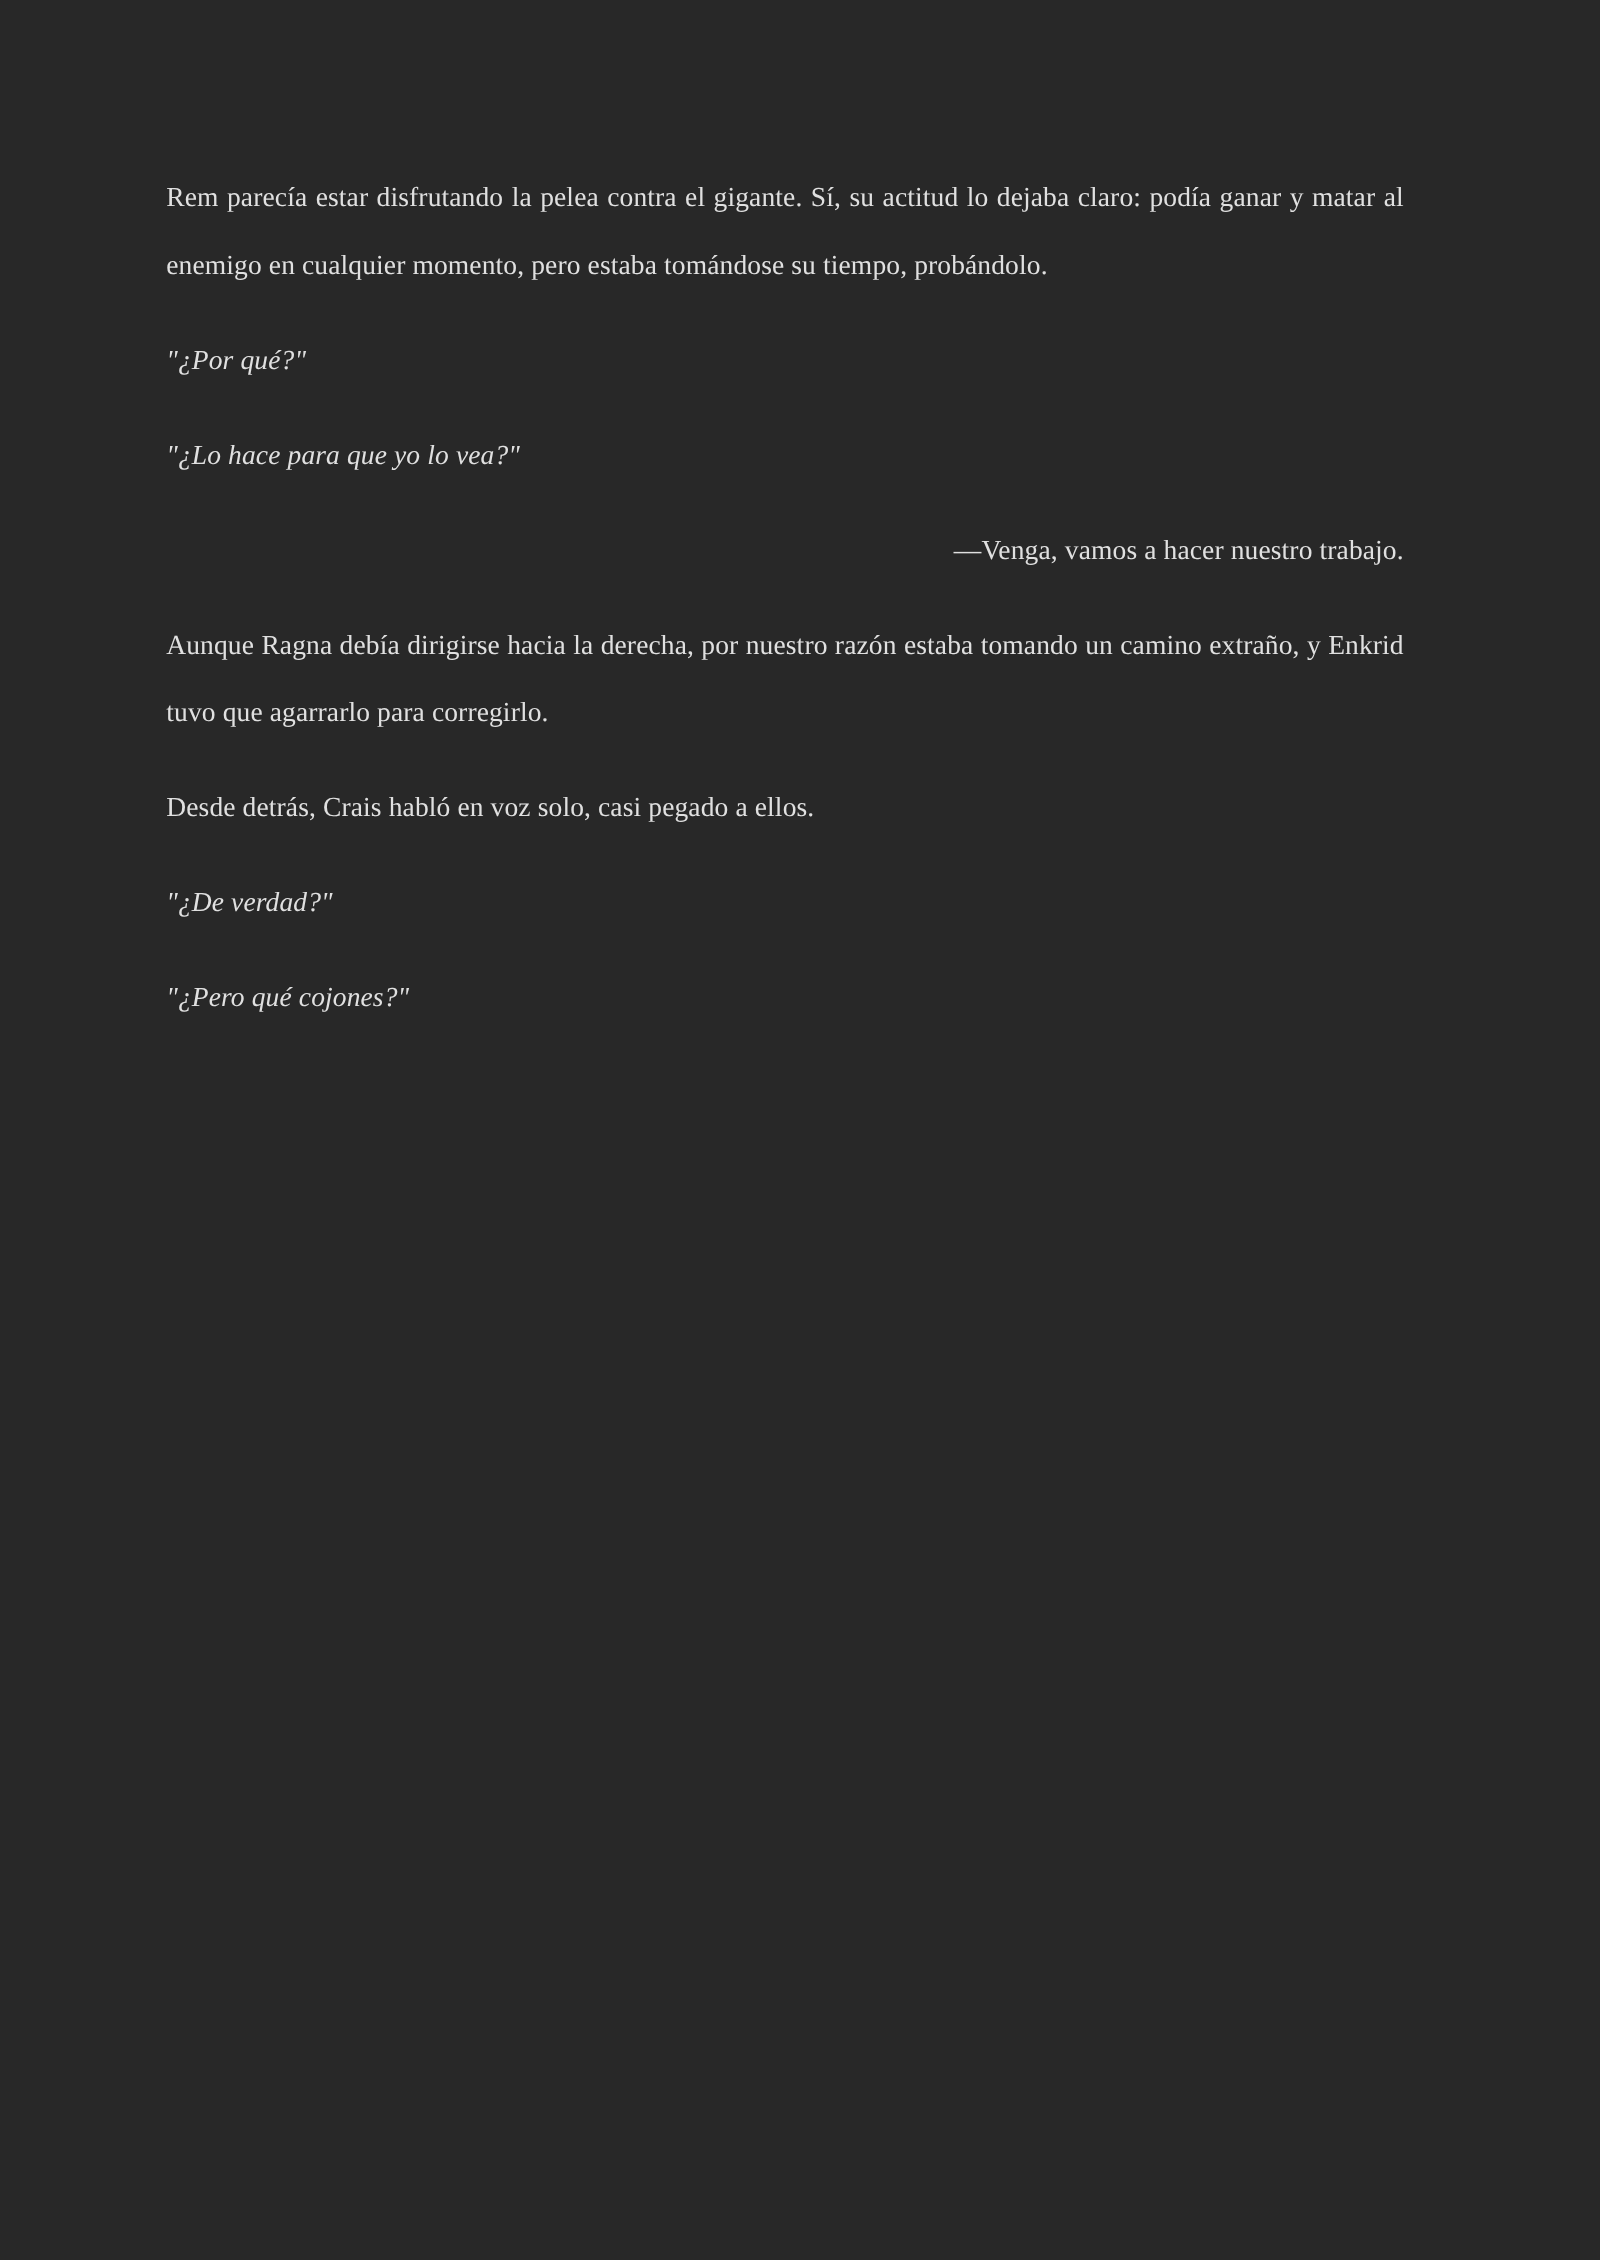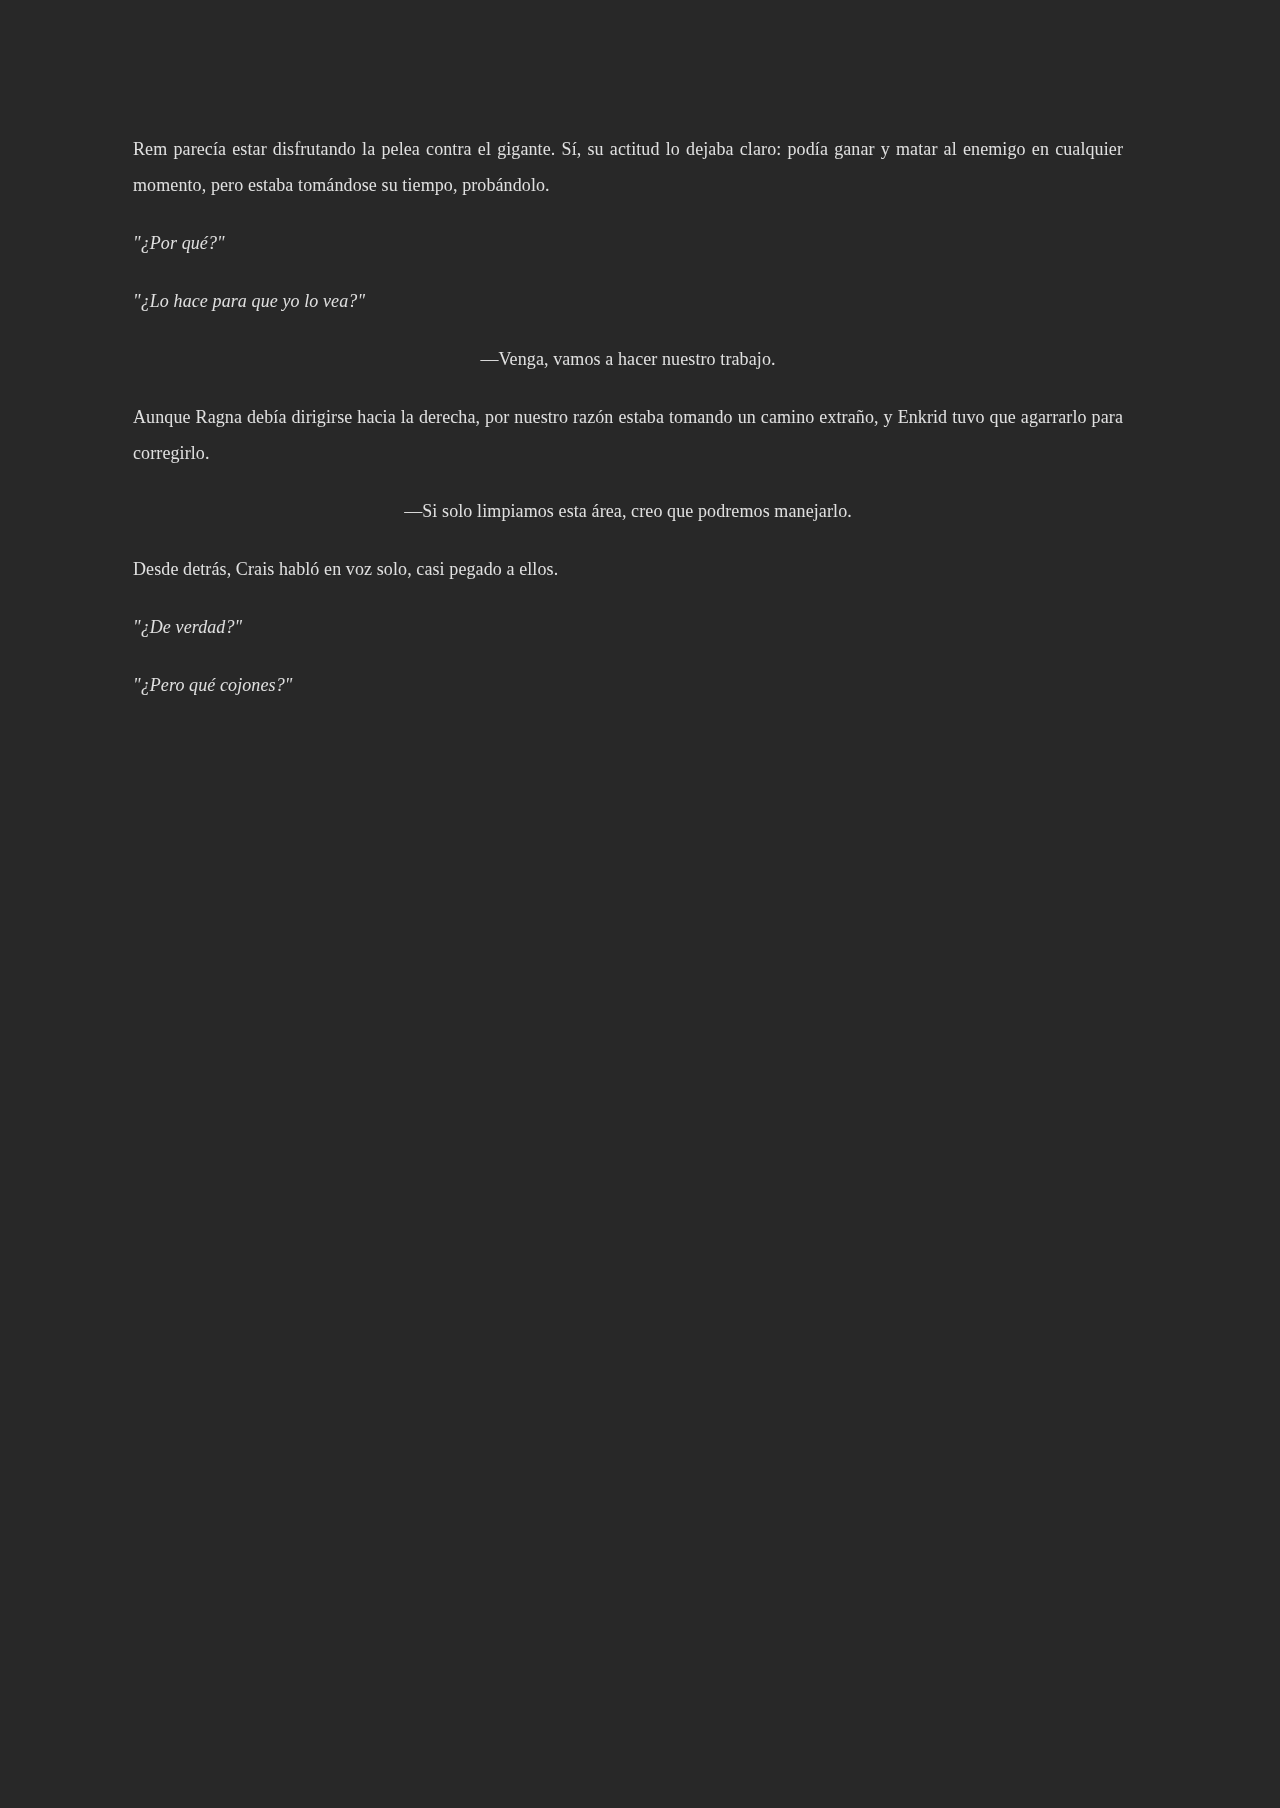--- a/index.html
+++ b/index.html
@@ -16,42 +16,41 @@
     overflow: hidden;
   }
   .reader-page {
     box-sizing: border-box;
     width: 1280px;
     height: 1808px;
     padding: 131px 157px 40px 133px;
   }
   .chapter-text p {
     margin: 0 0 22px 0;
-    font-size: 18px;
-    line-height: 36px;
+    font-size: 22px;
+    line-height: 54px;
     text-align: justify;
     text-justify: inter-word;
     letter-spacing: 0.1px;
   }
   .chapter-text p.quote-italic {
     font-style: italic;
     text-align: left;
   }
   .chapter-text p.dialogue {
-    text-align: center;
+    text-align: right;
   }
 </style>
 </head>
 <body style="--bg: #282828; --fg: #e0e0e0;">
 
 <main class="reader-page">
   <article class="chapter-text" id="chapter-text">
       <p class="normal">Rem parecía estar disfrutando la pelea contra el gigante. Sí, su actitud lo dejaba claro: podía ganar y matar al enemigo en cualquier momento, pero estaba tomándose su tiempo, probándolo.</p>
       <p class="quote-italic">"¿Por qué?"</p>
       <p class="quote-italic">"¿Lo hace para que yo lo vea?"</p>
       <p class="dialogue">—Venga, vamos a hacer nuestro trabajo.</p>
       <p class="normal">Aunque Ragna debía dirigirse hacia la derecha, por nuestro razón estaba tomando un camino extraño, y Enkrid tuvo que agarrarlo para corregirlo.</p>
-      <p class="dialogue">—Si solo limpiamos esta área, creo que podremos manejarlo.</p>
       <p class="normal">Desde detrás, Crais habló en voz solo, casi pegado a ellos.</p>
       <p class="quote-italic">"¿De verdad?"</p>
       <p class="quote-italic">"¿Pero qué cojones?"</p>
     </article>
 </main>
 
 </body></html>

